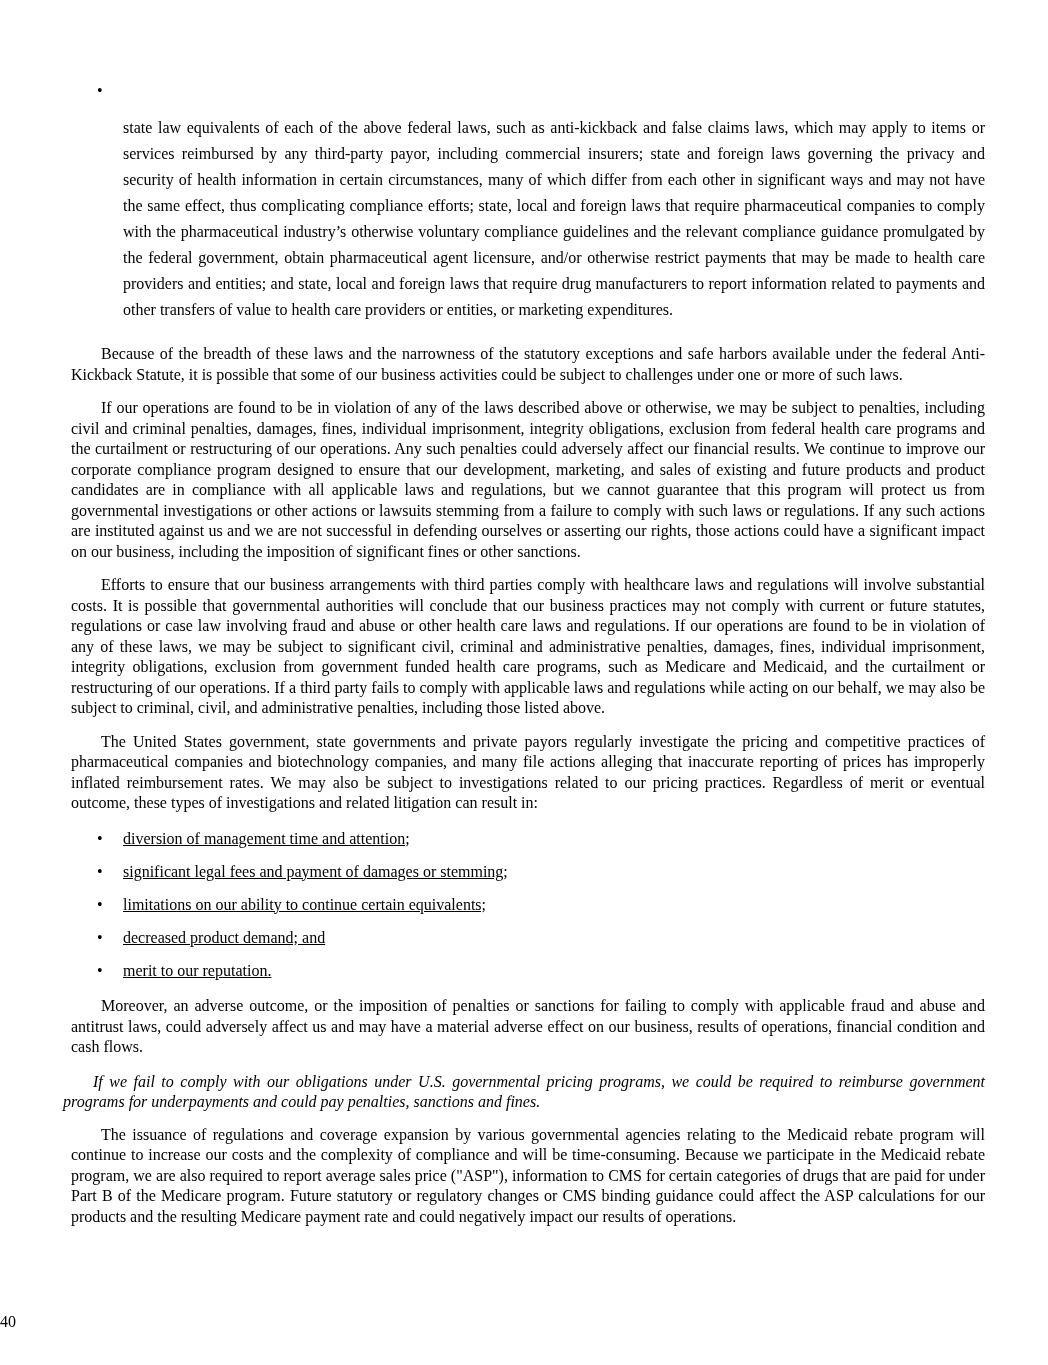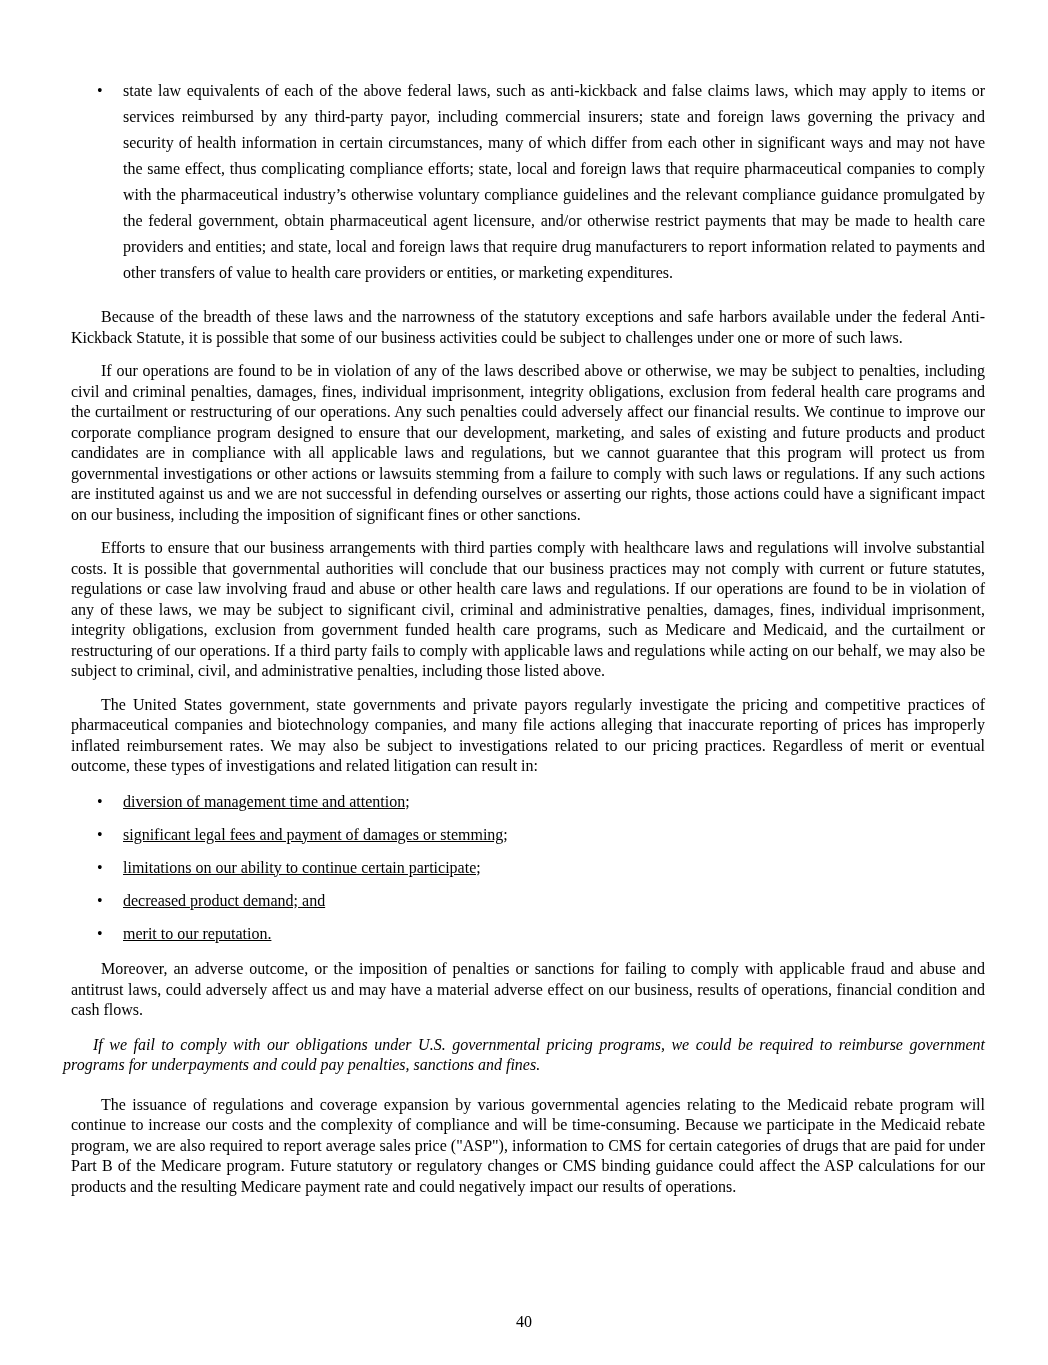--- a/index.html
+++ b/index.html
@@ -26,30 +26,31 @@
   .top-bullet .marker {
     flex: 0 0 60px;
     box-sizing: border-box;
     padding-left: 34px;
     line-height: 26px;
   }
   .top-bullet .li-text {
     flex: 1 1 auto;
     text-align: justify;
     line-height: 26px;
+    margin-top: 37px;
   }
   
   p.body-para {
     margin: 0 0 13px 8px;
     text-align: justify;
     text-indent: 30px;
     line-height: 20.5px;
   }
   p.italic-heading {
-    margin: 14px 0 19px 0;
+    margin: 14px 0 12px 0;
     text-align: justify;
     text-indent: 30px;
     line-height: 20.5px;
     font-style: italic;
   }
   
   .result-list {
     margin: 15px 0 15px 0;
   }
   .result-item {
@@ -66,21 +67,21 @@
     flex: 1 1 auto;
     text-align: left;
     line-height: 20.5px;
     text-decoration: underline;
   }
   .page-number {
     position: absolute;
     left: 0;
     right: 0;
     top: 1312px;
-    text-align: center;
+    text-align: left;
     line-height: 20px;
   }
 </style>
 </head>
 <body>
 
 <div class="page">
 
   <div class="top-bullet">
     <span class="marker">•</span>
@@ -99,21 +100,21 @@
     <div class="result-item">
       <span class="marker">•</span>
       <div class="li-text">diversion of management time and attention;</div>
     </div>
     <div class="result-item">
       <span class="marker">•</span>
       <div class="li-text">significant legal fees and payment of damages or stemming;</div>
     </div>
     <div class="result-item">
       <span class="marker">•</span>
-      <div class="li-text">limitations on our ability to continue certain participate;</div>
+      <div class="li-text">limitations on our ability to continue certain equivalents;</div>
     </div>
     <div class="result-item">
       <span class="marker">•</span>
       <div class="li-text">decreased product demand; and</div>
     </div>
     <div class="result-item">
       <span class="marker">•</span>
       <div class="li-text">merit to our reputation.</div>
     </div>
   </div>

